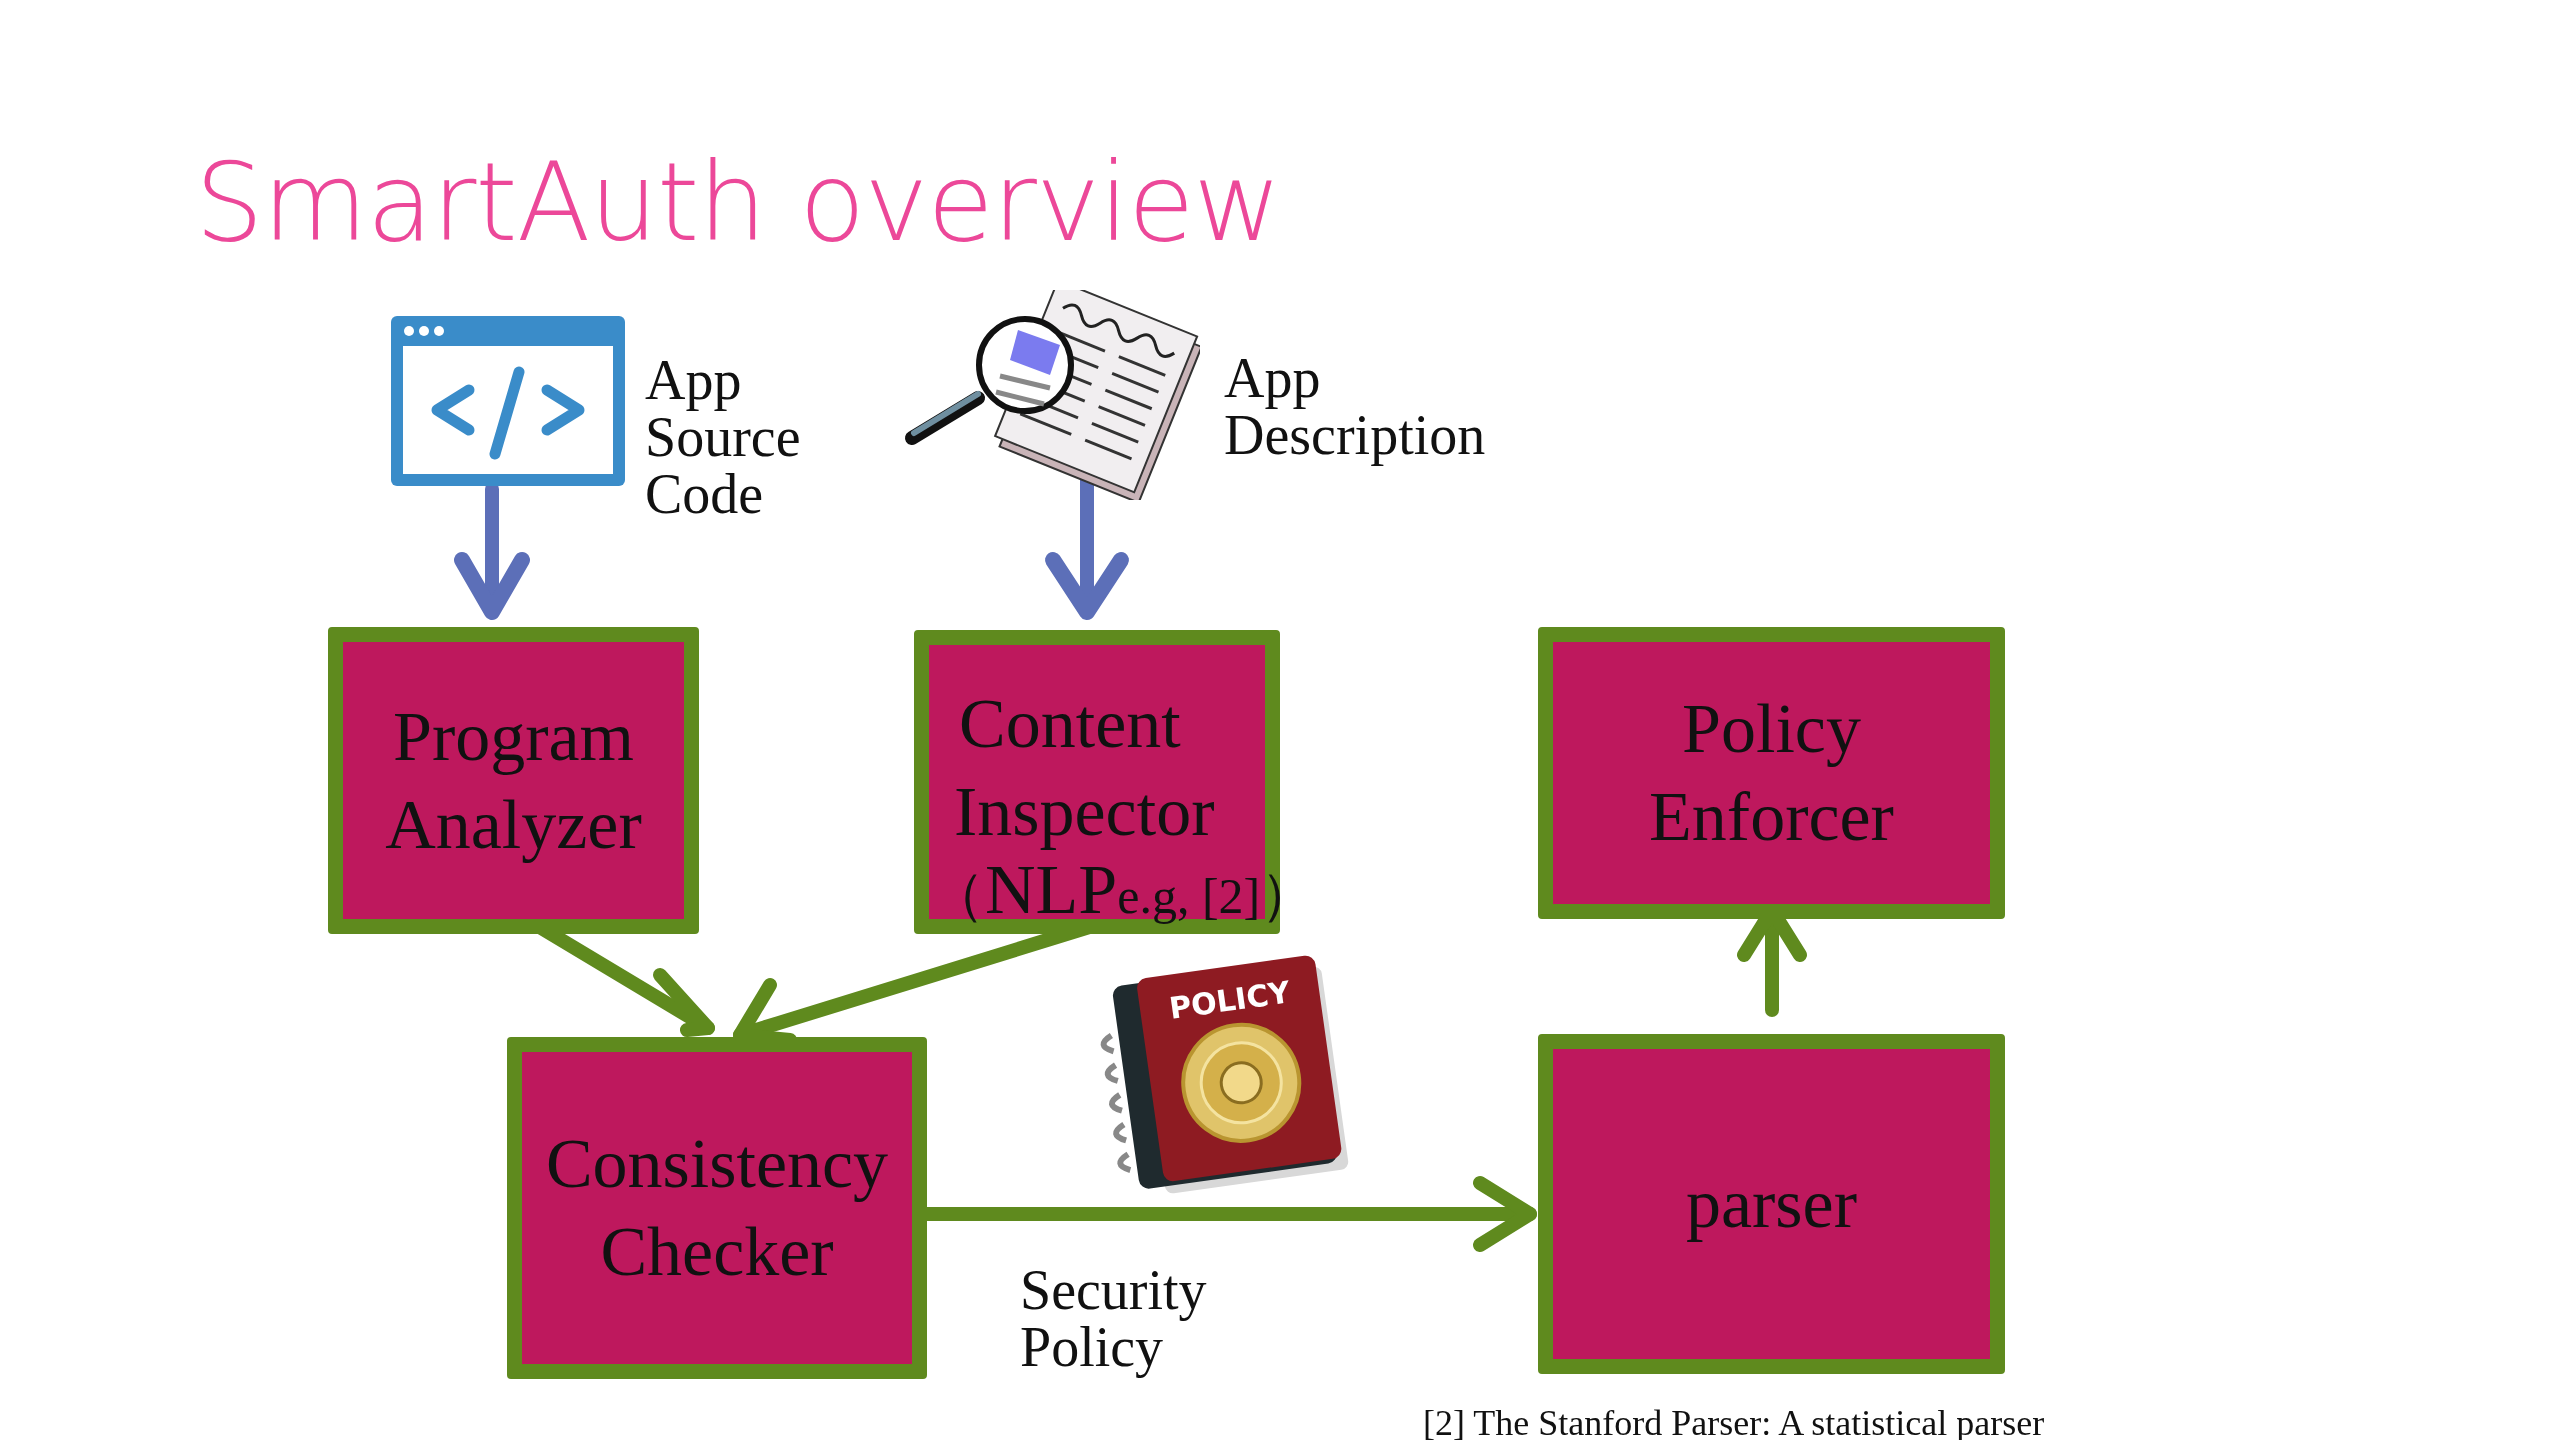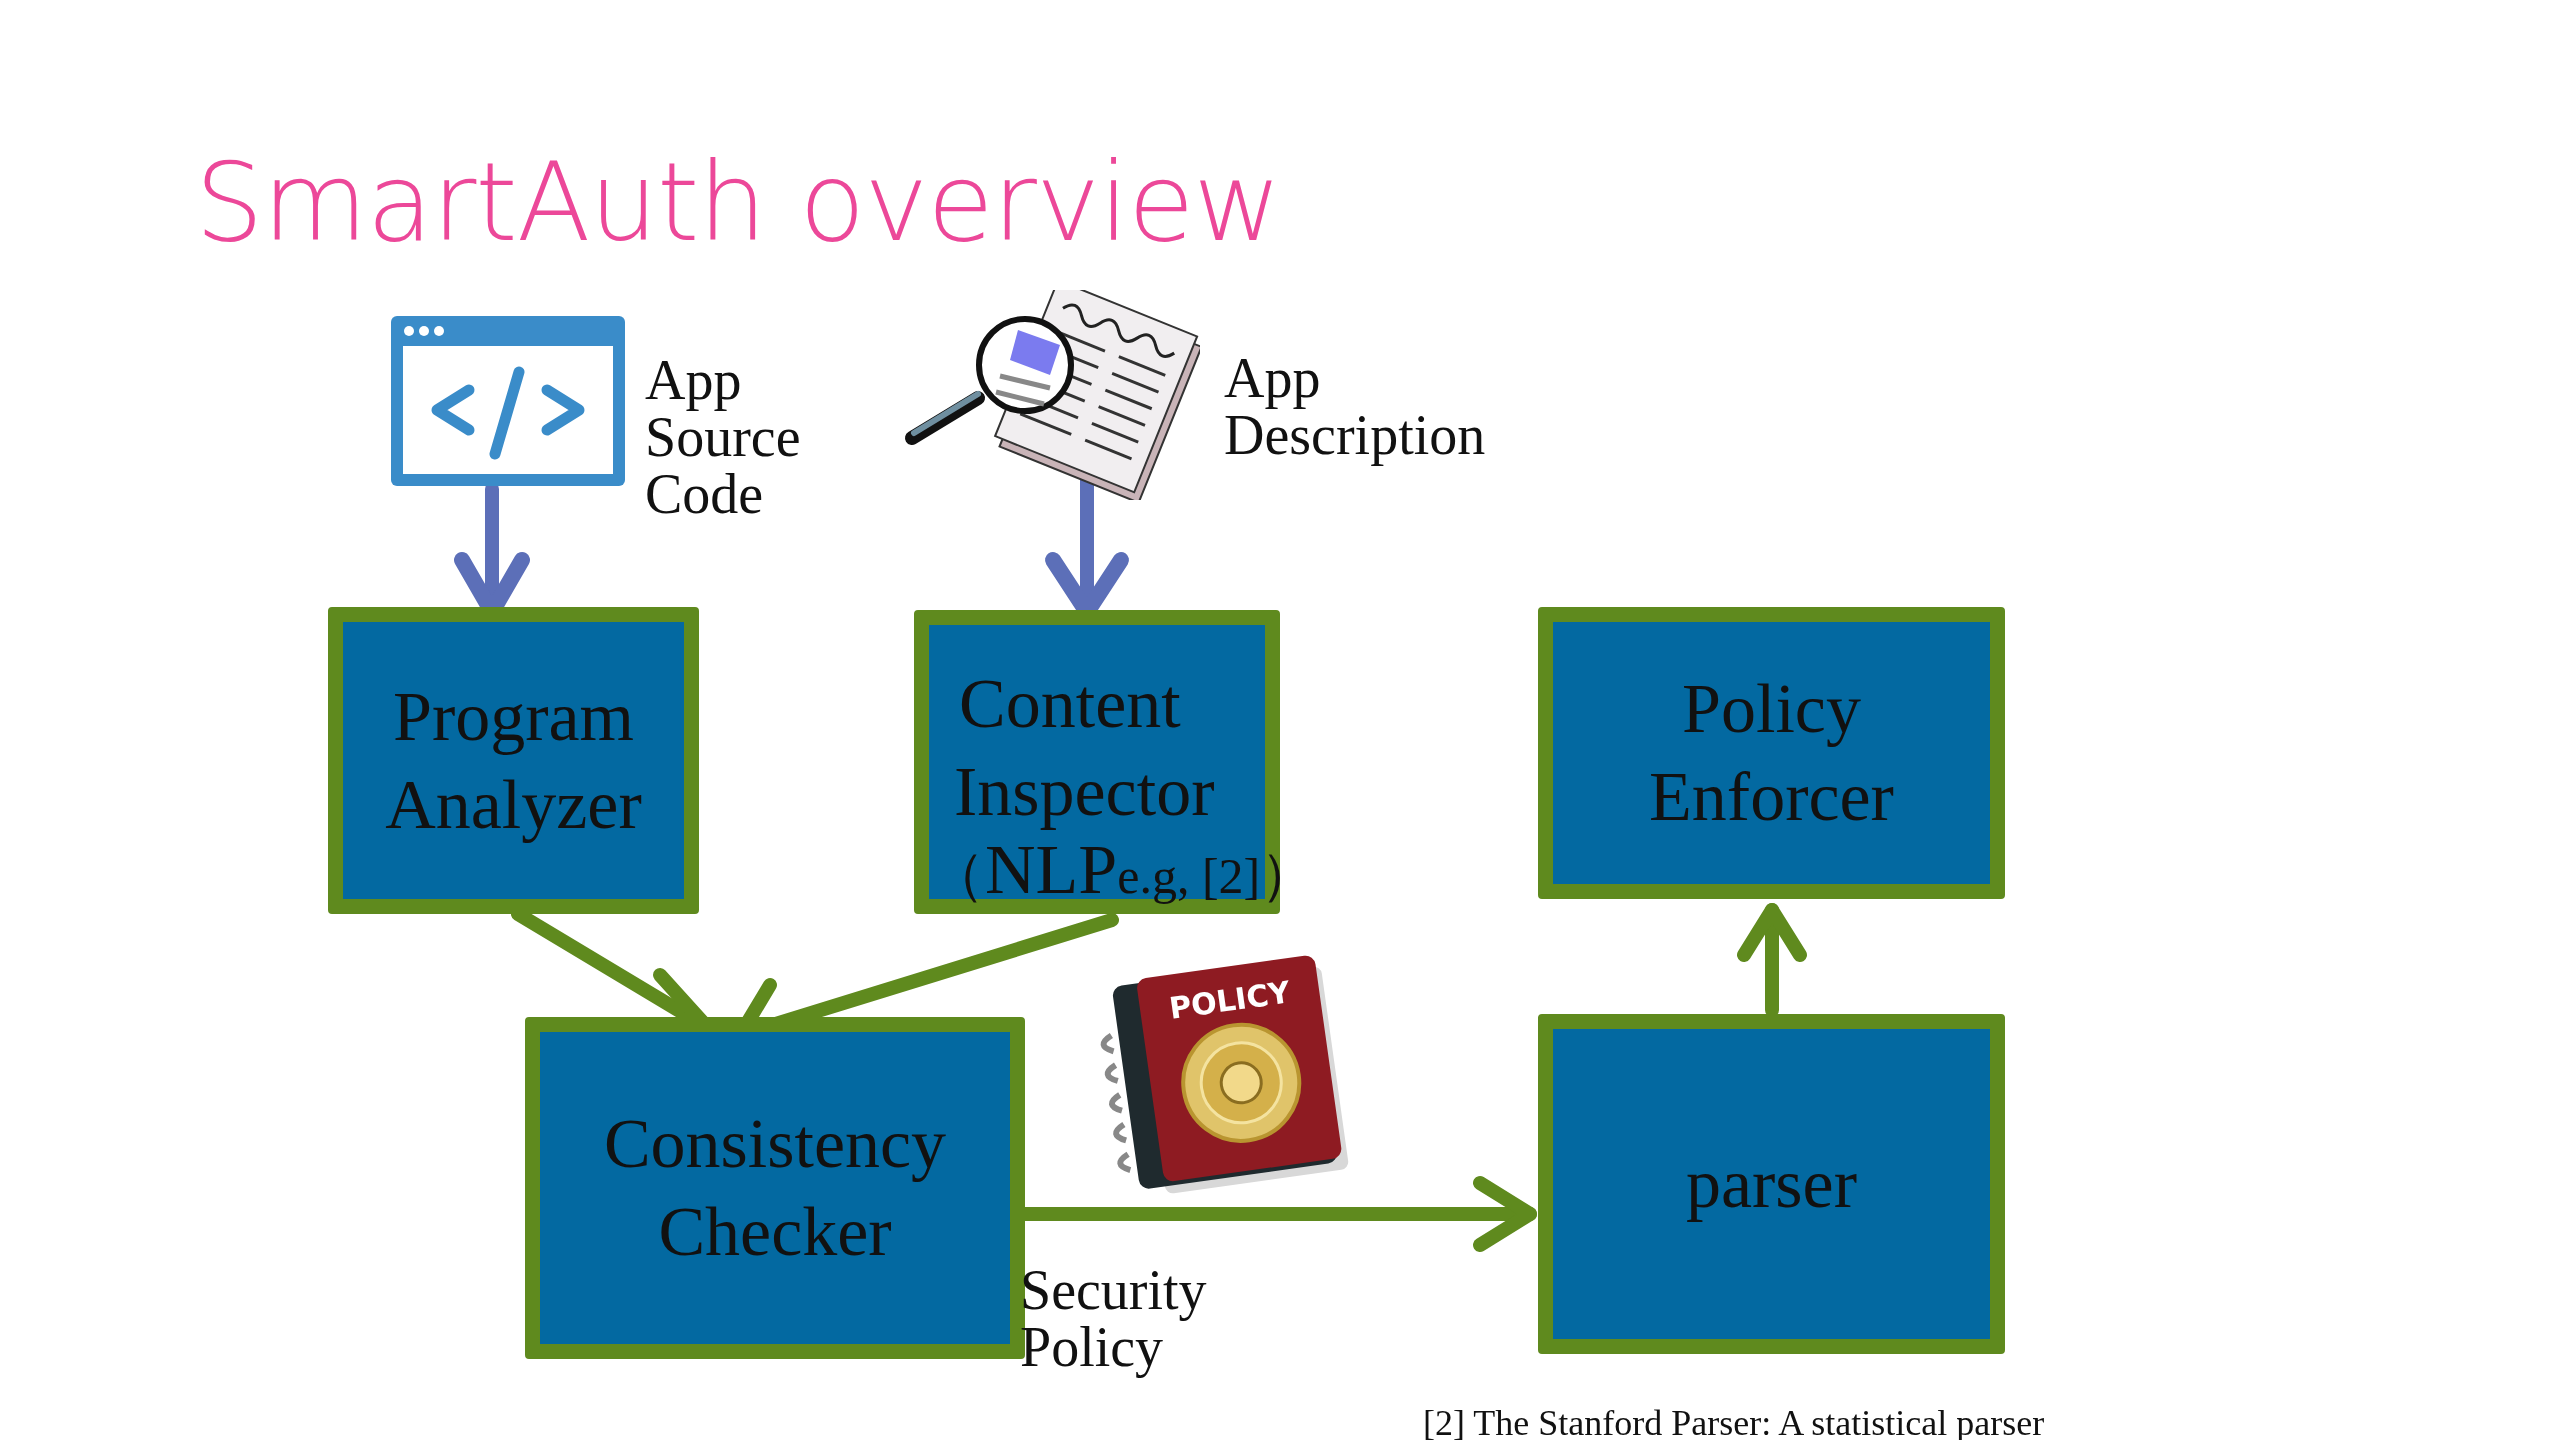--- a/index.html
+++ b/index.html
@@ -7,23 +7,23 @@
   .abs { position: absolute; }
   .title {
     left: 195px; top: 140px;
     font-family: "DejaVu Sans", sans-serif;
     font-size: 108px; font-weight: 300; color: #ec4899;
     letter-spacing: -1px; white-space: nowrap;
   }
   .serif { font-family: "Liberation Serif", "DejaVu Serif", serif; color: #111; }
   .label { font-size: 56px; line-height: 57px; }
   .box {
-    border: 15px solid #5f8a1e; background: #0369a1; box-sizing: border-box;
+    border: 15px solid #5f8a1e; background: #be185d; box-sizing: border-box;
     border-radius: 4px;
-    display: flex; flex-direction: column; align-items: center; justify-content: center;
+    display: flex; flex-direction: column; align-items: center; justify-content: center; margin-top: 20px;
   }
   .box .txt { font-size: 70px; line-height: 88px; text-align: center; white-space: nowrap; }
   svg.overlay { position: absolute; left: 0; top: 0; }
   .footnote { font-size: 36px; white-space: nowrap; }
   .sub { font-size: 50px; }
 </style>
 </head>
 <body>
 
 <div class="abs title">SmartAuth overview</div>
@@ -128,21 +128,21 @@
   </div>
 </div>
 
 <div class="abs box" style="left:1538px; top:607px; width:467px; height:292px;">
   <div class="serif txt">
     <div>Policy</div>
     <div>Enforcer</div>
   </div>
 </div>
 
-<div class="abs box" style="left:525px; top:1017px; width:500px; height:342px;">
+<div class="abs box" style="left:507px; top:1017px; width:420px; height:342px;">
   <div class="serif txt">
     <div>Consistency</div>
     <div>Checker</div>
   </div>
 </div>
 
 <div class="abs box" style="left:1538px; top:1014px; width:467px; height:340px;">
   <div class="serif txt">
     <div>parser</div>
   </div>

